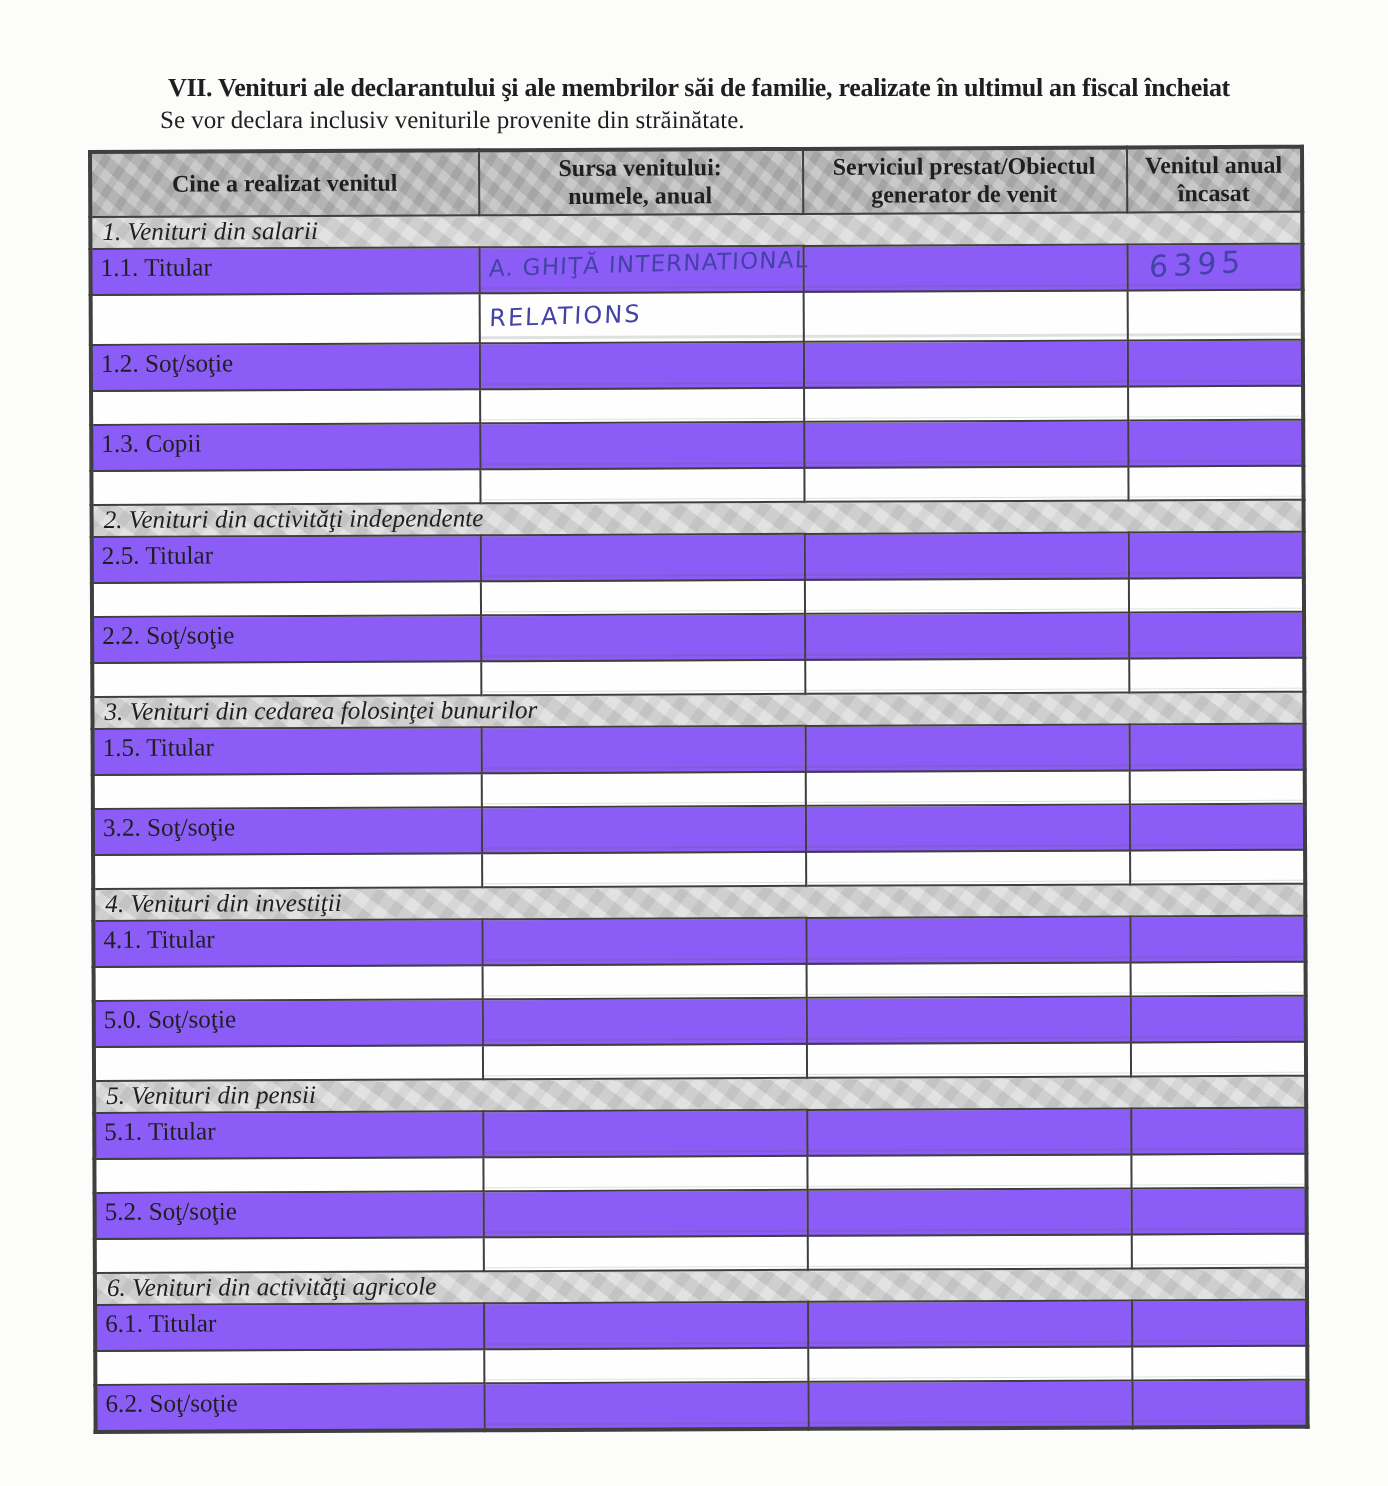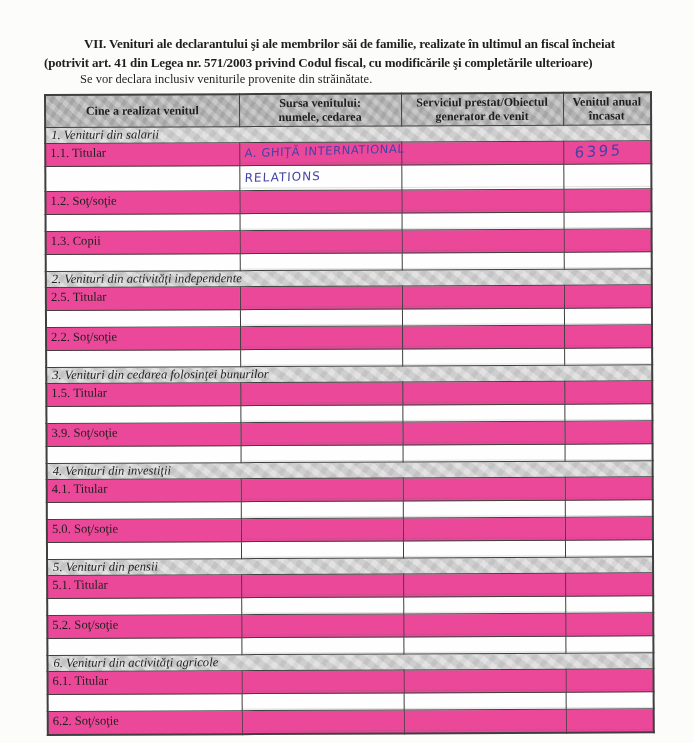--- a/index.html
+++ b/index.html
@@ -47,21 +47,21 @@
 
   .section-row td {
     height:15px; padding:0 4px 1px 5px;
     font-style:italic; font-size:12.6px; line-height:14px;
     background:
       repeating-linear-gradient(37deg, rgba(110,110,110,.13) 0 7px, rgba(255,255,255,.15) 7px 13px),
       repeating-linear-gradient(-53deg, rgba(120,120,120,.09) 0 5px, rgba(250,250,250,.12) 5px 11px),
       var(--section-bg, #d9d9d9);
   }
 
-  .label-row td  { height:23px; font-size:12.6px; vertical-align:top; padding:2px 4px; background:#ec4899; }
+  .label-row td  { height:23px; font-size:12.6px; vertical-align:top; padding:2px 4px; background:#8b5cf6; }
   .spacer-row td { height:17px; vertical-align:top; padding:1px 4px; background:#fefefe; }
   .spacer-row.tall td { height:25px; }
 
   
   .label-row td.field, .spacer-row td.field {
     background-image:linear-gradient(to bottom, transparent 0 86%, rgba(90,90,90,.18) 86% 91%, transparent 91%);
   }
 
   
   .hand {
@@ -77,37 +77,36 @@
   .hand.line2 { margin-top:4px; font-size:12px; letter-spacing:1px; }
   .hand.income { font-size:15px; letter-spacing:2.5px; transform:rotate(-3deg) skewX(-5deg); margin:0 0 0 6px; }
 </style>
 </head>
 <body>
 
 <div class="page">
 
   <div class="title-block">
     <div class="title-line first">VII. Venituri ale declarantului şi ale membrilor săi de familie, realizate în ultimul an fiscal încheiat</div>
-    <div class="title-line">(potrivit art. 41 din Legea nr. 571/2003 privind Codul fiscal, cu modificările şi completările ulterioare)</div>
   </div>
 
   <div class="note-text">Se vor declara inclusiv veniturile provenite din străinătate.</div>
 
   <table class="decl">
     <colgroup>
       <col class="c1">
         <col class="c2">
         <col class="c3">
         <col class="c4">
     </colgroup>
     <thead>
       <tr id="header-row">
           <th>Cine a realizat venitul</th>
           <th>Sursa venitului:
-numele, cedarea</th>
+numele, anual</th>
           <th>Serviciul prestat/Obiectul
 generator de venit</th>
           <th>Venitul anual
 încasat</th>
         </tr>
     </thead>
     <tbody id="table-body">
         <tr class="section-row">
           <td colspan="4">1. Venituri din salarii</td>
         </tr>
@@ -183,21 +182,21 @@
           <td class="field"></td>
           <td class="field"></td>
         </tr>
         <tr class="spacer-row">
           <td class=""></td>
           <td class="field"></td>
           <td class="field"></td>
           <td class="field"></td>
         </tr>
         <tr class="label-row">
-          <td>3.9. Soţ/soţie</td>
+          <td>3.2. Soţ/soţie</td>
           <td class="field"></td>
           <td class="field"></td>
           <td class="field"></td>
         </tr>
         <tr class="spacer-row">
           <td class=""></td>
           <td class="field"></td>
           <td class="field"></td>
           <td class="field"></td>
         </tr>

